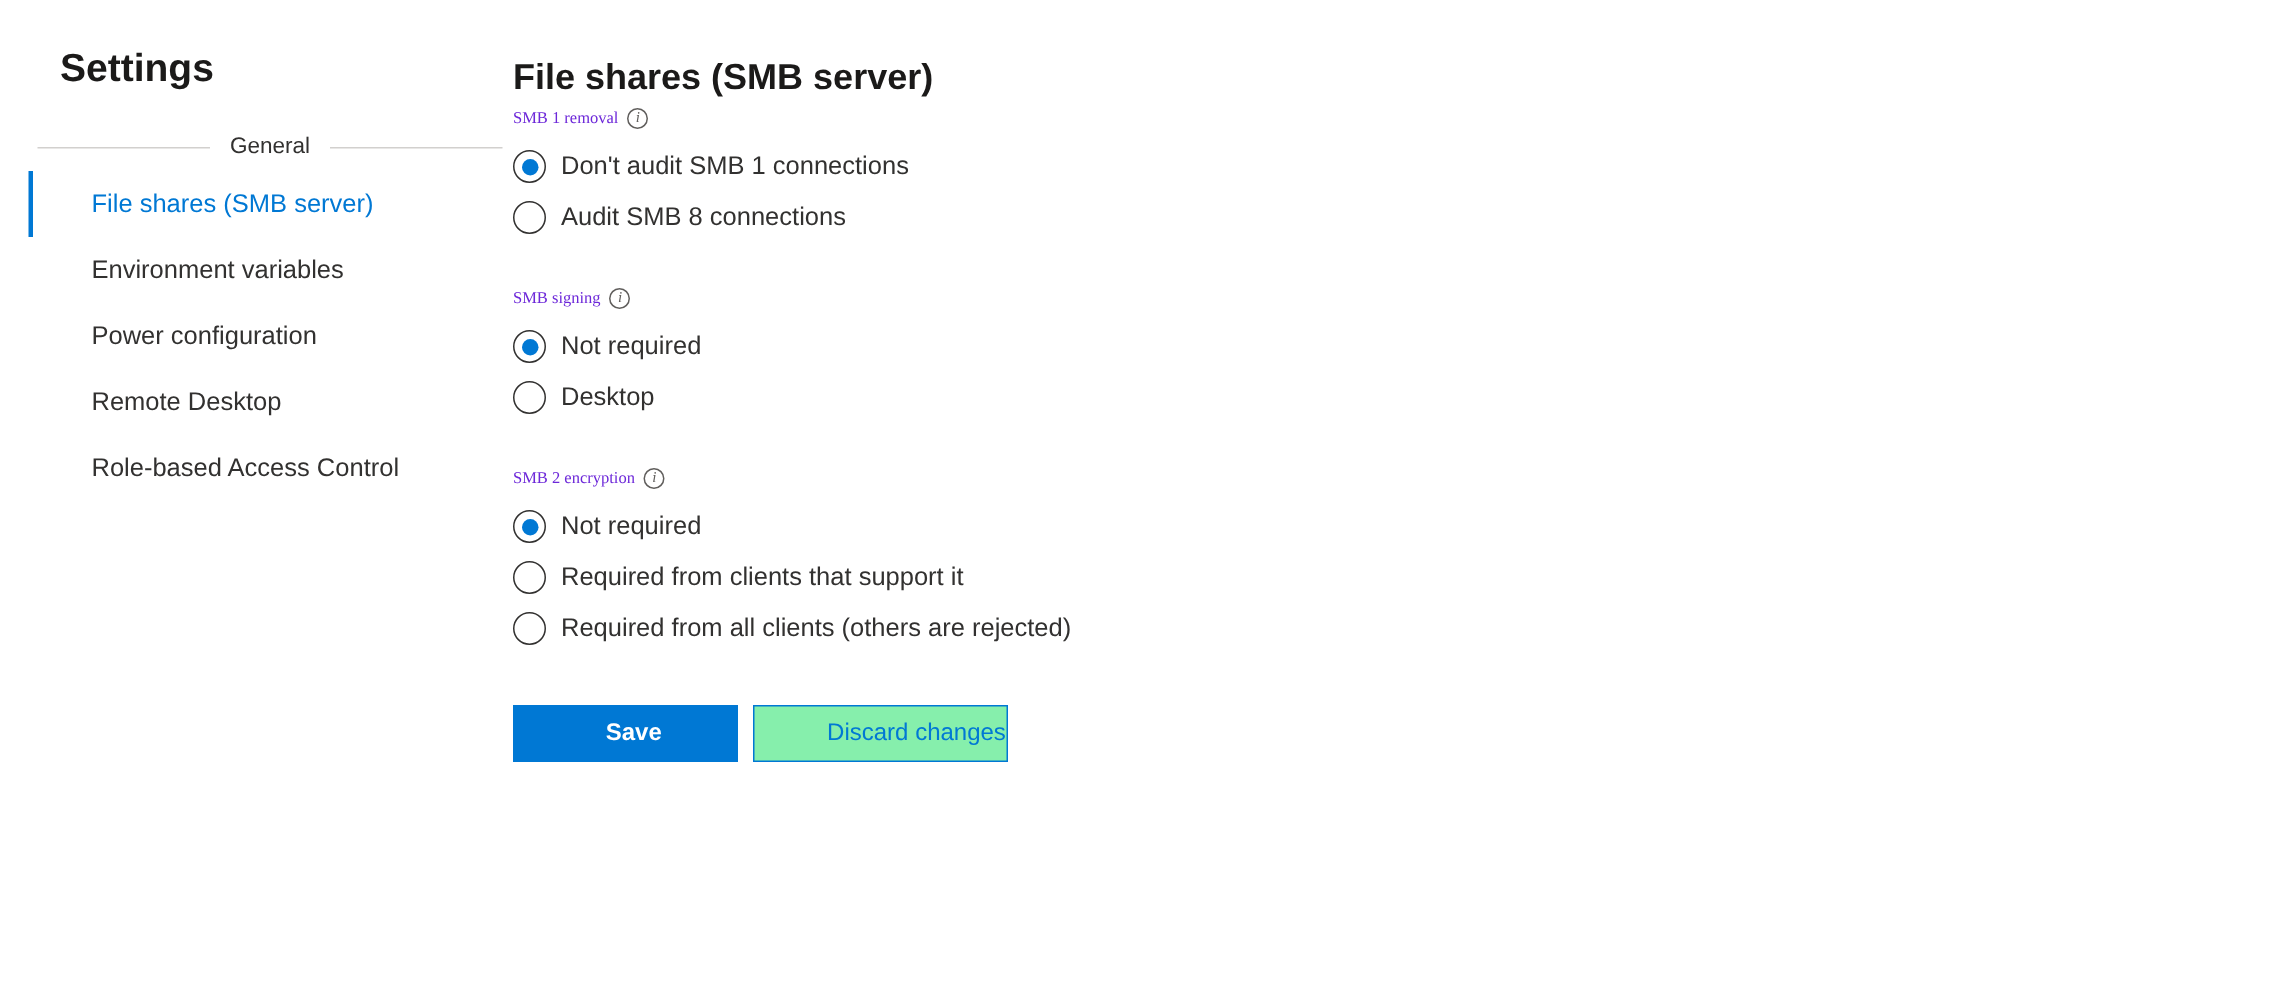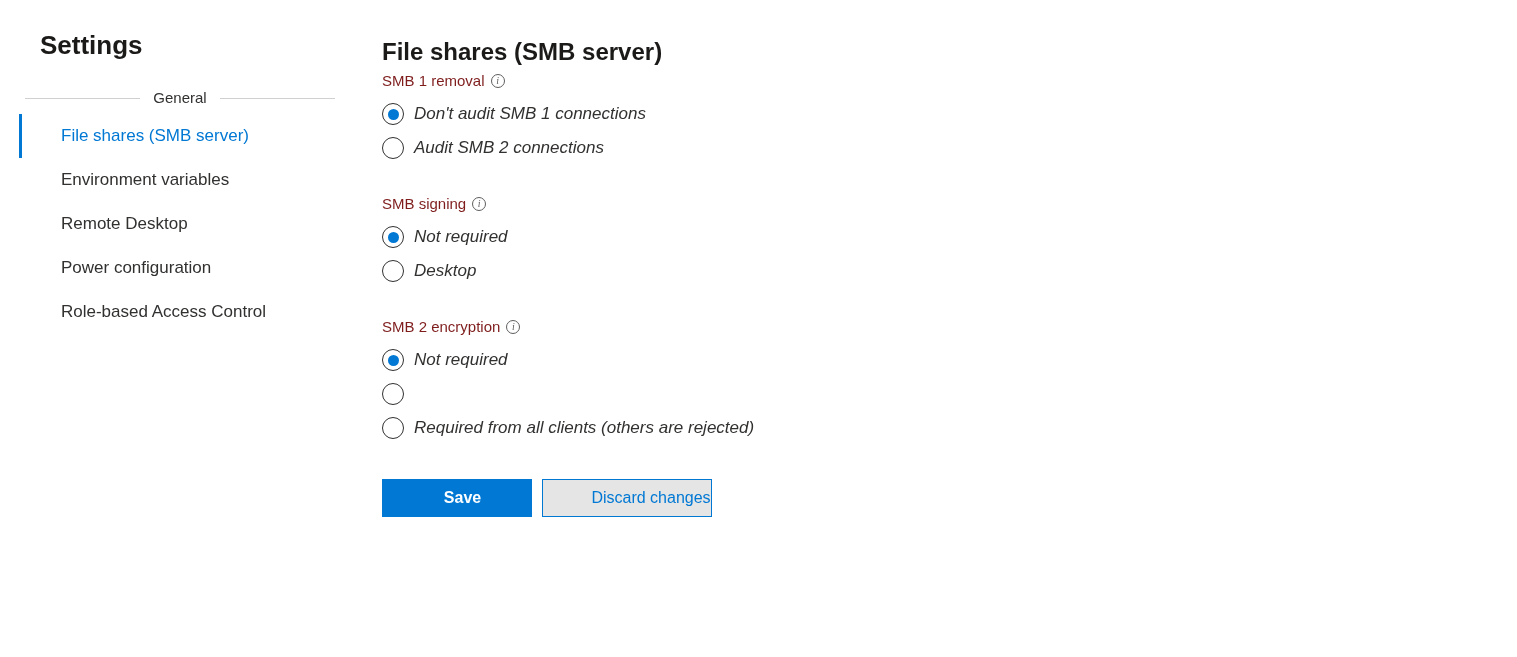--- a/index.html
+++ b/index.html
@@ -1,15 +1,15 @@
 <!DOCTYPE html>
 <html><head>
   <meta charset="utf-8">
   <style>
-    * { box-sizing: border-box; margin: 0; padding: 0; gap: 40px; }
+    * { box-sizing: border-box; margin: 0; padding: 0; }
     body {
       font-family: "Segoe UI", -apple-system, Arial, sans-serif;
       background: #fff;
       color: #323130;
       font-size: 14px;
       width: 1517px;
       height: 657px;
       overflow: hidden;
     }
     .layout {
@@ -79,22 +79,23 @@
       line-height: 1.4;
     }
     .group { margin-bottom: 30px; }
     .group-label-row {
       display: flex;
       align-items: center;
       gap: 6px;
       margin-bottom: 8px;
     }
     .group-label {
-      font-size: 15px;
-      color: #7f1d1d;
+      font-size: 11px;
+      color: #6d28d9;
+      font-family: Liberation Serif, serif;
     }
     .info-icon {
       width: 14px; height: 14px;
       border: 1px solid #605e5c;
       border-radius: 50%;
       display: inline-flex;
       align-items: center;
       justify-content: center;
       font-size: 10px;
       color: #605e5c;
@@ -102,21 +103,20 @@
       font-family: Georgia, serif;
       line-height: 1;
       cursor: default;
     }
     .radio-row {
       display: flex;
       align-items: center;
       gap: 10px;
       padding: 6px 0;
       cursor: pointer;
-      font-style: italic;
     }
     .radio {
       width: 22px; height: 22px;
       border: 1px solid #323130;
       border-radius: 50%;
       display: inline-flex;
       align-items: center;
       justify-content: center;
       flex-shrink: 0;
     }
@@ -145,58 +145,58 @@
     }
     .btn-primary {
       background: #0078d4;
       border-color: #0078d4;
       color: #fff;
       width: 150px;
       font-weight: 600;
       padding-left: 11px;
     }
     .btn-secondary {
-      background: #e5e5e5;
+      background: #86efac;
       border-color: #0078d4;
       color: #0078d4;
       width: 170px;
       padding-left: 48px;
     }
   </style>
 </head>
 <body>
 
 <div class="layout">
   <aside class="sidebar">
     <h1 class="sidebar-title">Settings</h1>
     <div class="section-heading">General</div>
     <ul class="nav-list">
       <li class="nav-item active"><span>File shares (SMB server)</span></li>
       <li class="nav-item"><span>Environment variables</span></li>
+      <li class="nav-item"><span>Power configuration</span></li>
       <li class="nav-item"><span>Remote Desktop</span></li>
-      <li class="nav-item"><span>Power configuration</span></li>
       <li class="nav-item"><span>Role-based Access Control</span></li>
     </ul>
   </aside>
 
   <main class="main">
     <h2 class="page-title">File shares (SMB server)</h2>
 
     <div class="group">
       <div class="group-label-row">
         <span class="group-label">SMB 1 removal</span>
         <span class="info-icon">i</span>
       </div>
       <div class="radio-row">
         <span class="radio checked"></span>
         <span class="radio-label">Don't audit SMB 1 connections</span>
       </div>
       <div class="radio-row">
         <span class="radio"></span>
-        <span class="radio-label">Audit SMB 2 connections</span>
+        <span class="radio-label">Audit SMB 8 connections</span>
       </div>
     </div>
 
     <div class="group">
       <div class="group-label-row">
         <span class="group-label">SMB signing</span>
         <span class="info-icon">i</span>
       </div>
       <div class="radio-row">
         <span class="radio checked"></span>
@@ -212,20 +212,21 @@
       <div class="group-label-row">
         <span class="group-label">SMB 2 encryption</span>
         <span class="info-icon">i</span>
       </div>
       <div class="radio-row">
         <span class="radio checked"></span>
         <span class="radio-label">Not required</span>
       </div>
       <div class="radio-row">
         <span class="radio"></span>
+        <span class="radio-label">Required from clients that support it</span>
       </div>
       <div class="radio-row">
         <span class="radio"></span>
         <span class="radio-label">Required from all clients (others are rejected)</span>
       </div>
     </div>
 
     <div class="buttons">
       <button class="btn btn-primary">Save</button>
       <button class="btn btn-secondary">Discard changes</button>

